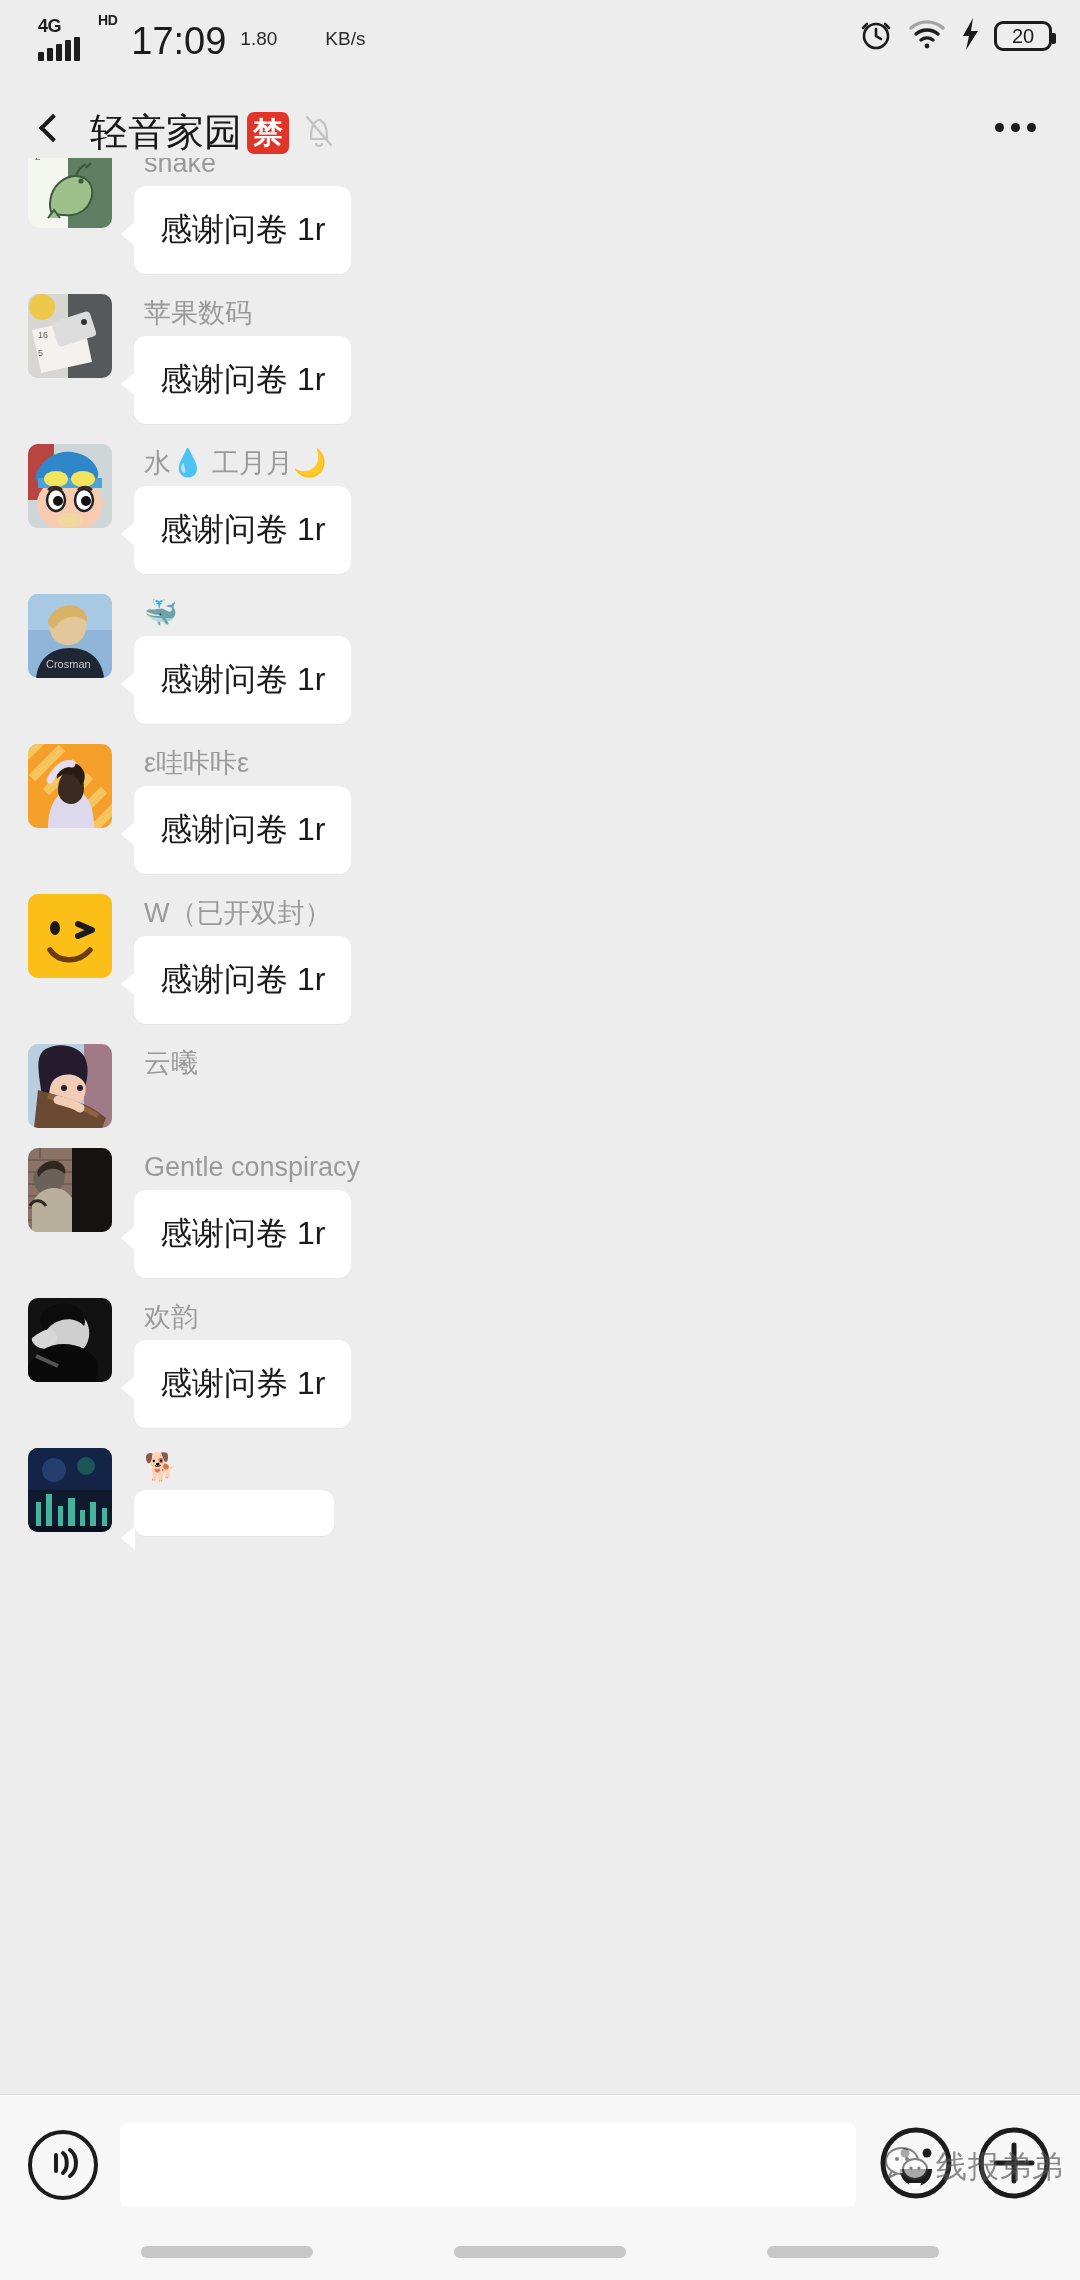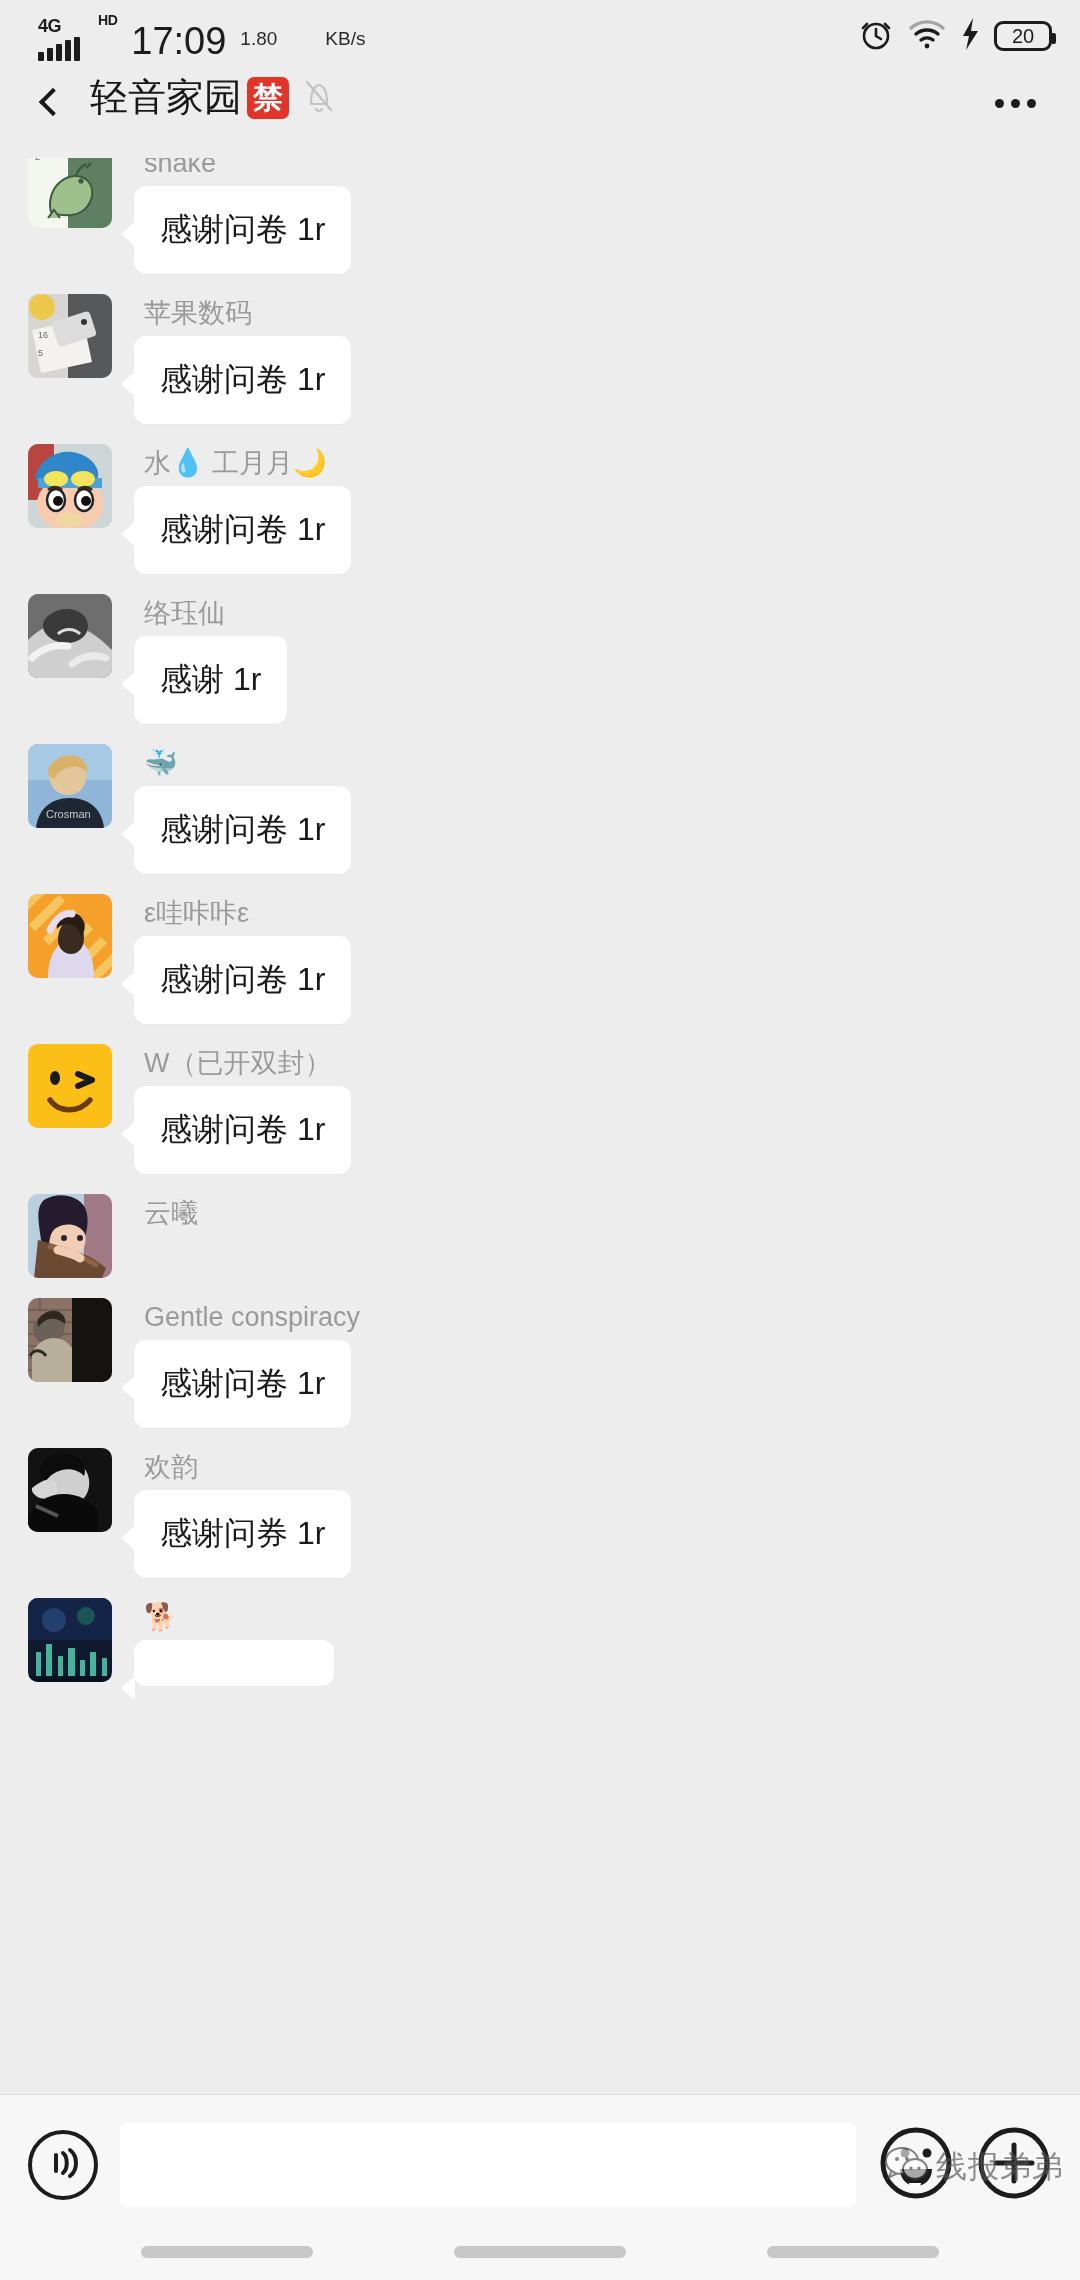--- a/index.html
+++ b/index.html
@@ -55,21 +55,21 @@
     content: ""; position: absolute; right: -7px; top: 9px;
     width: 4px; height: 11px; background: #1c1c1c; border-radius: 0 2px 2px 0;
   }
   .batt span { font-size: 20px; color: #1c1c1c; font-weight: 500; }
 
   
   .header {
     flex: 0 0 86px;
     background: #ededed;
     display: flex;
-    align-items: flex-start;
+    align-items: flex-end;
     padding: 0 34px 0 26px;
   }
   .back-btn {
     width: 54px; height: 60px;
     display: flex; align-items: center; justify-content: center;
     flex: 0 0 auto;
   }
   .chev {
     width: 20px; height: 20px;
     border-left: 4px solid #191919; border-bottom: 4px solid #191919;
@@ -342,36 +342,20 @@
             <path d="M20 46c4-4 10-4 14 0M50 46c4-4 10-4 14 0" stroke="#3a2a1c" stroke-width="2.6" fill="none"></path>
             <ellipse cx="42" cy="76" rx="13" ry="7" fill="#f0d9a0"></ellipse>
           </svg>
       </div>
       <div class="msg-body">
         <div class="sender">水💧 工月月🌙</div>
         <div class="bubble">感谢问卷 1r</div>
       </div>
     </div>
 
-    <div class="msg-row">
-      <div class="avatar">
-        <svg viewBox="0 0 84 84">
-            <rect width="84" height="84" fill="#6e6e6e"></rect>
-            <path d="M0 46c12-12 26-18 40-16 16 2 30 12 44 26v28H0z" fill="#cfcfcf"></path>
-            <path d="M18 24c10-10 26-12 36-4 8 6 8 18 0 24-10 8-28 6-36-4-4-5-4-12 0-16z" fill="#3a3a3a"></path>
-            <path d="M30 40c6-6 16-6 22 0" stroke="#ddd" stroke-width="3" fill="none"></path>
-            <path d="M4 64c10-10 24-14 36-12" stroke="#f2f2f2" stroke-width="7" fill="none" stroke-linecap="round"></path>
-            <path d="M44 70c10-8 22-10 34-6" stroke="#eaeaea" stroke-width="7" fill="none" stroke-linecap="round"></path>
-          </svg>
-      </div>
-      <div class="msg-body">
-        <div class="sender">络珏仙</div>
-        <div class="bubble">感谢 1r</div>
-      </div>
-    </div>
 
     <div class="msg-row">
       <div class="avatar">
         <svg viewBox="0 0 84 84">
             <rect width="84" height="84" fill="#8fb6d8"></rect>
             <rect y="0" width="84" height="36" fill="#a7c9e4"></rect>
             <path d="M22 30c4-14 16-20 26-16 9 4 12 14 10 22-2 9-8 14-16 15-10 1-18-5-20-14-1-3-1-5 0-7z" fill="#e2c79b"></path>
             <path d="M20 26c6-14 22-18 32-12 6 4 8 10 7 14-4-4-10-6-16-5-8 1-14 6-17 12-4-2-7-6-6-9z" fill="#d9b26a"></path>
             <path d="M8 84c2-18 14-30 34-30s32 12 34 30z" fill="#1e2733"></path>
             <text x="18" y="74" font-size="11" fill="#c9c9c9" font-family="sans-serif">Crosman</text>

